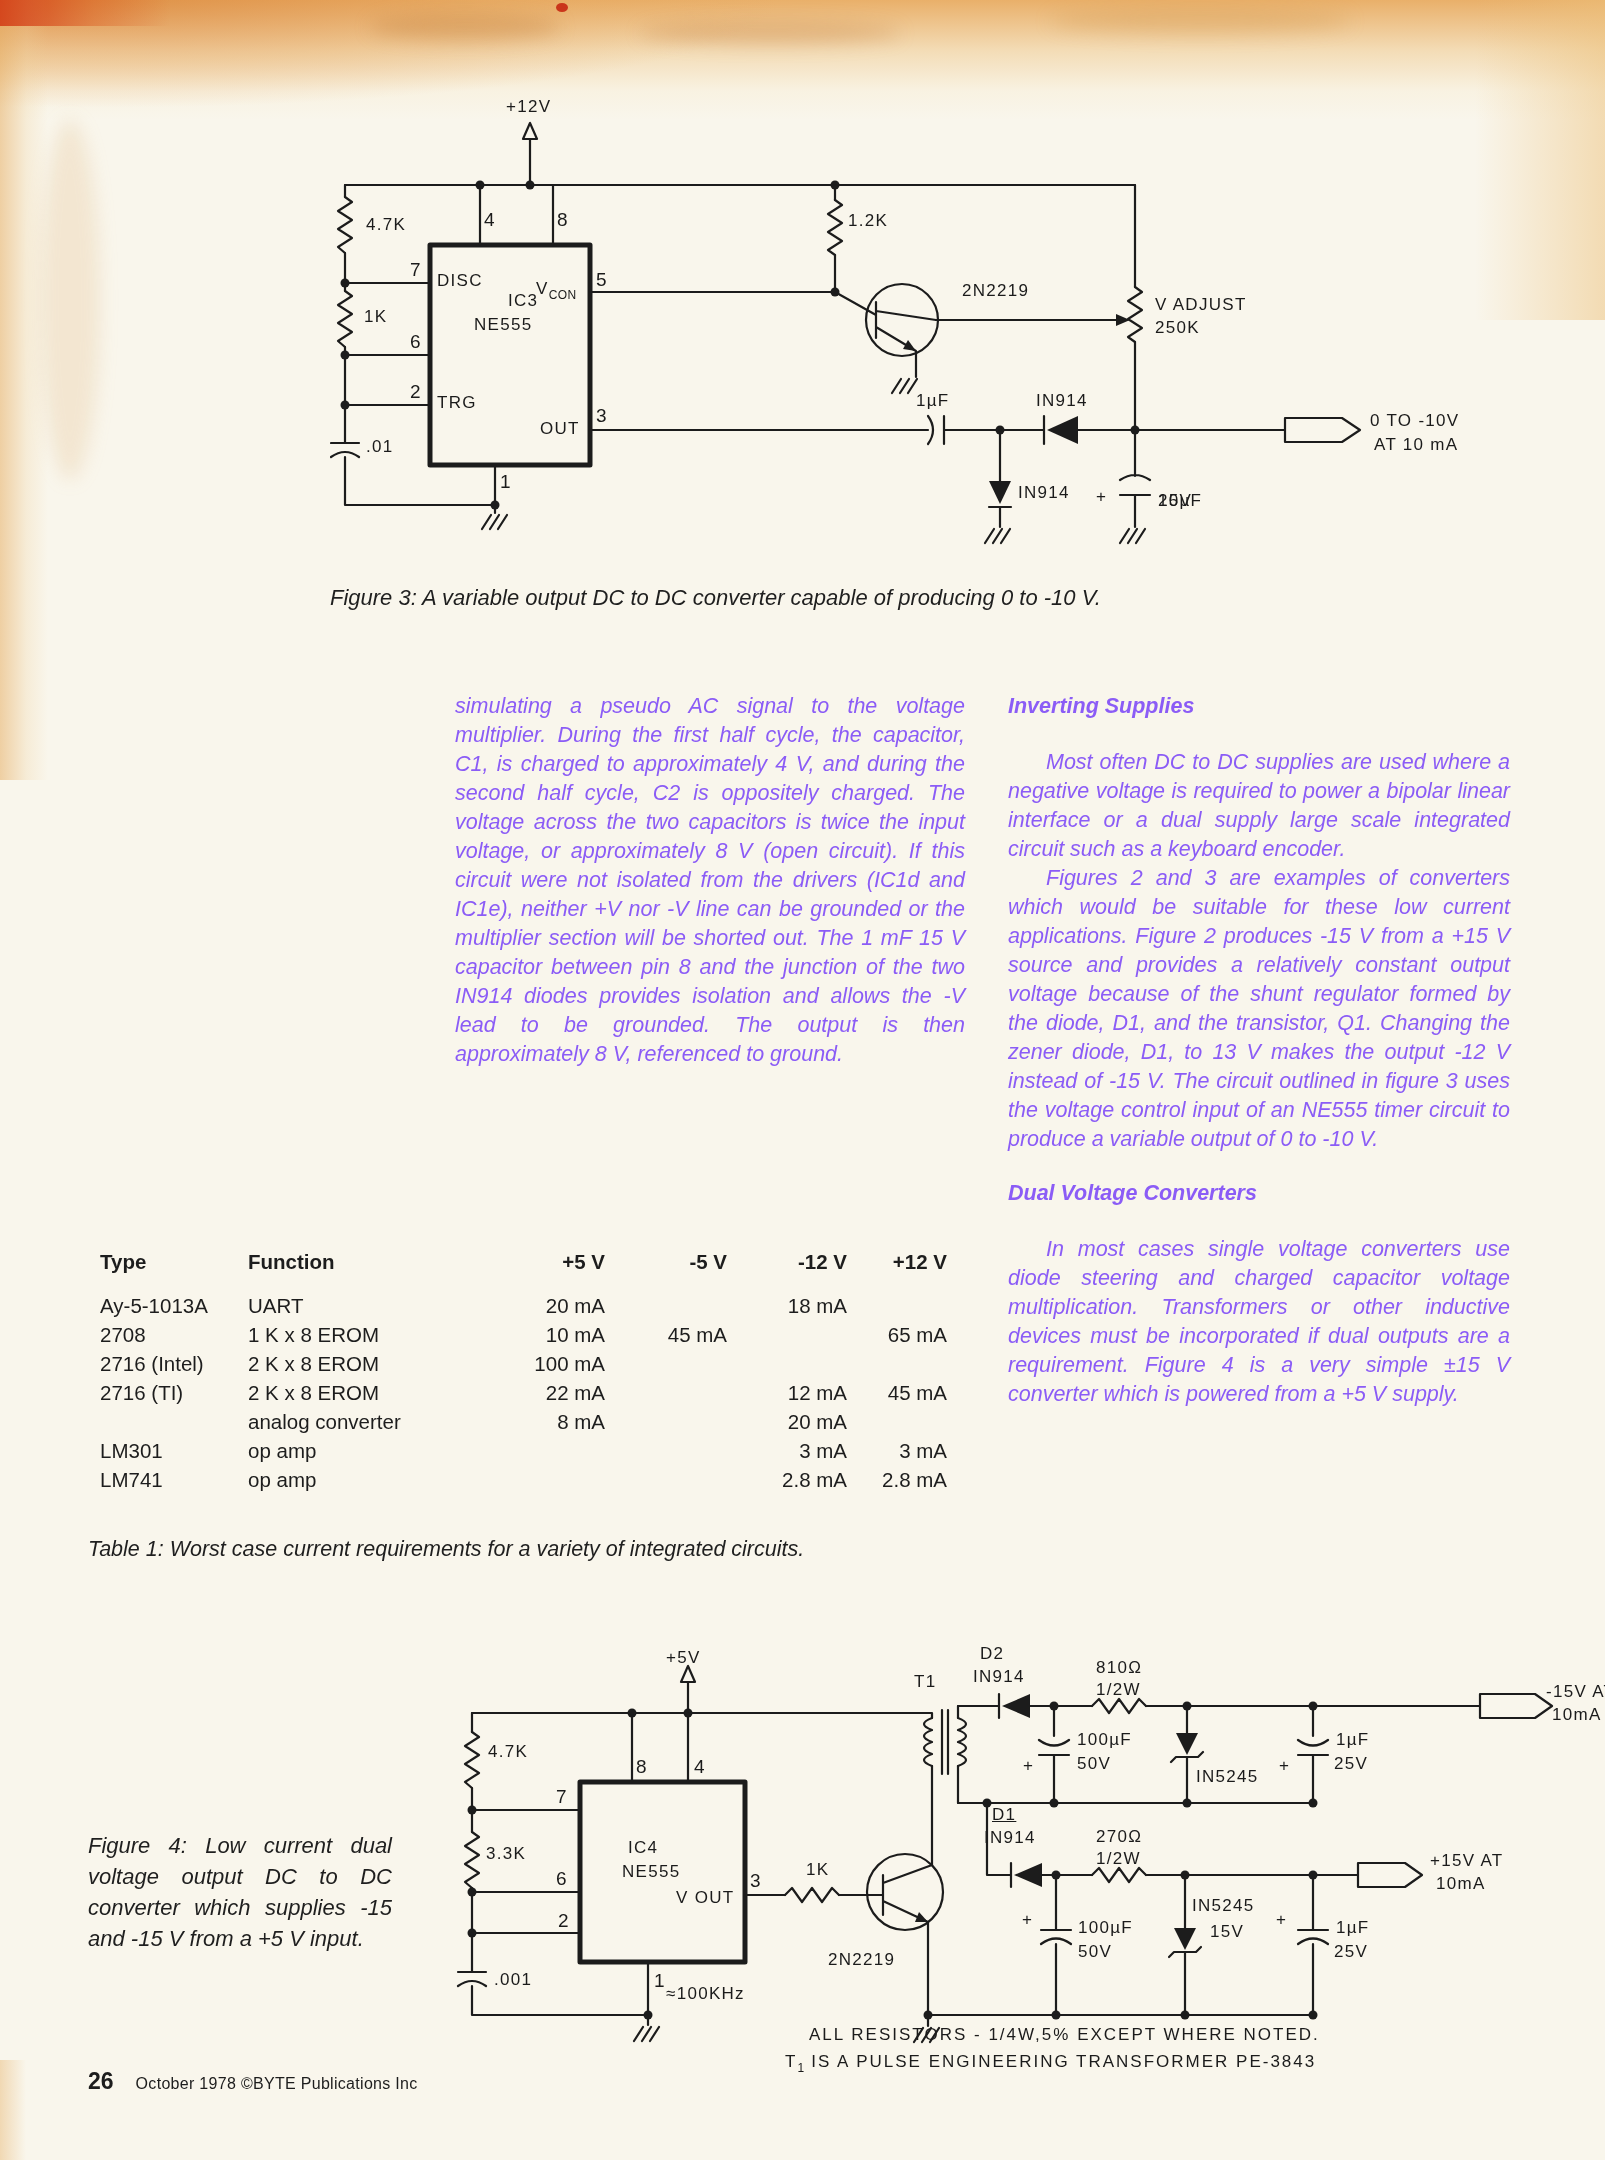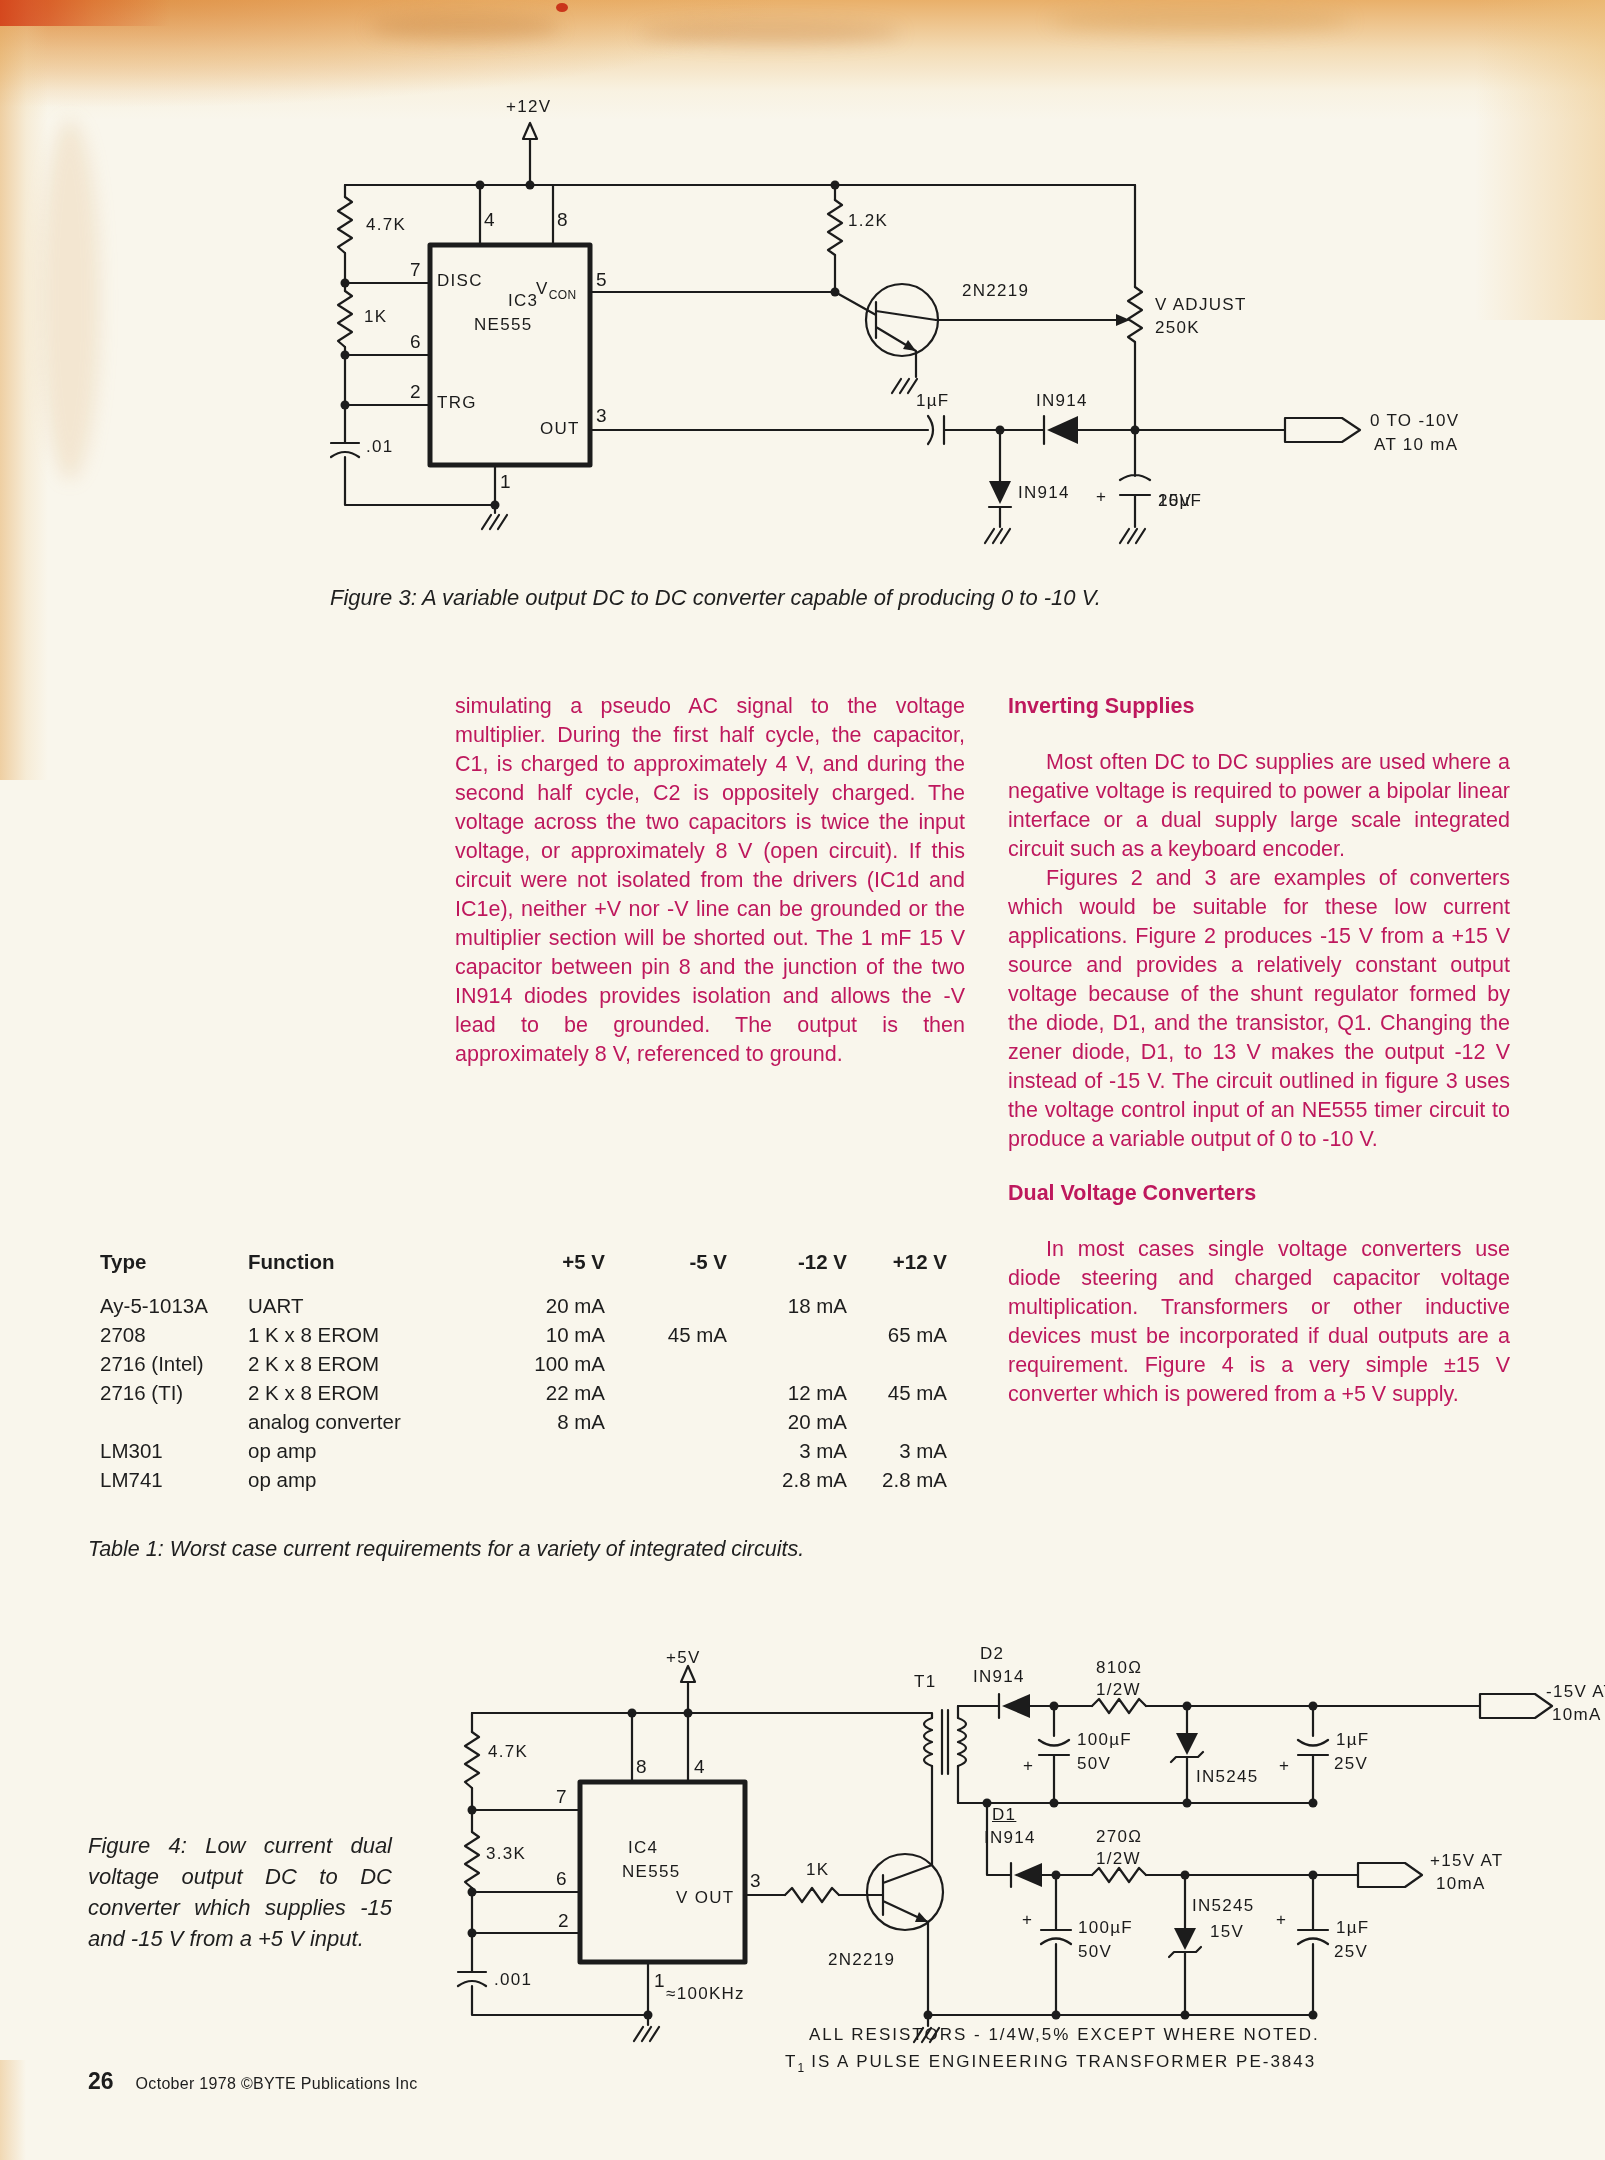--- a/index.html
+++ b/index.html
@@ -31,21 +31,21 @@
   .w{stroke:#1c1c1c;stroke-width:2.2;fill:none;stroke-linecap:round;stroke-linejoin:round;}
   .thick{stroke-width:5;}
   .dot{fill:#1c1c1c;stroke:none;}
   .blk{fill:#1c1c1c;stroke:none;}
   .sl{position:absolute;font-size:17px;letter-spacing:1.3px;color:#1b1b1b;white-space:nowrap;}
   .pn{font-size:19px;letter-spacing:0;}
   .subsc{font-size:12px;letter-spacing:.4px;vertical-align:-5px;}
 
   
   .caption{position:absolute;font-style:italic;font-size:22px;color:#1f1f1f;}
-  .col{position:absolute;text-align:justify;font-size:21.5px;line-height:29px;color:#be185d;}
+  .col{position:absolute;text-align:justify;font-size:21.5px;line-height:29px;color:#8b5cf6;font-style:italic;}
   .col p{margin:0;}
   .bthead{font-weight:bold;}
   .indent{text-indent:38px;}
   .mt27{margin-top:27px !important;}
   .mt25{margin-top:25px !important;}
 
   
   .t1{position:absolute;left:100px;top:1250px;}
   .t1 table{border-collapse:collapse;font-size:20.5px;color:#1d1d1d;}
   .t1 th{font-weight:bold;padding:0 0 20px 0;text-align:left;white-space:nowrap;}

